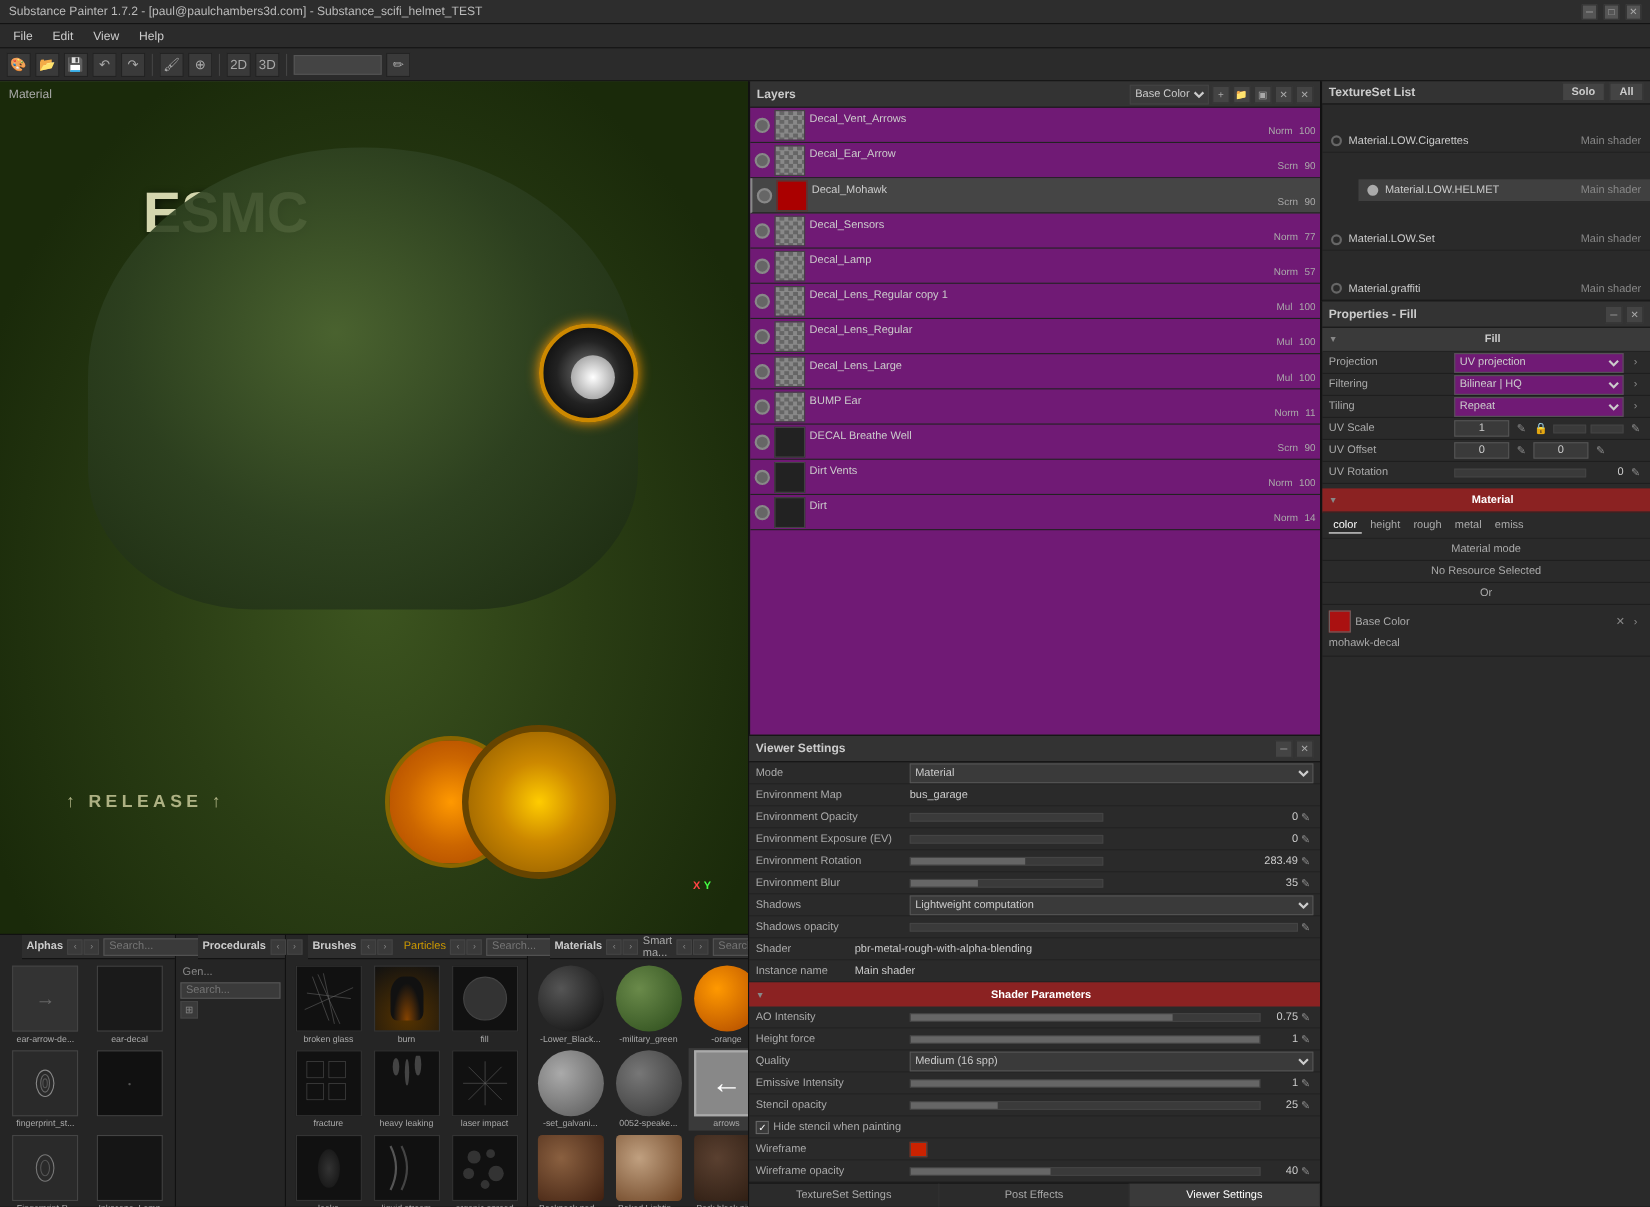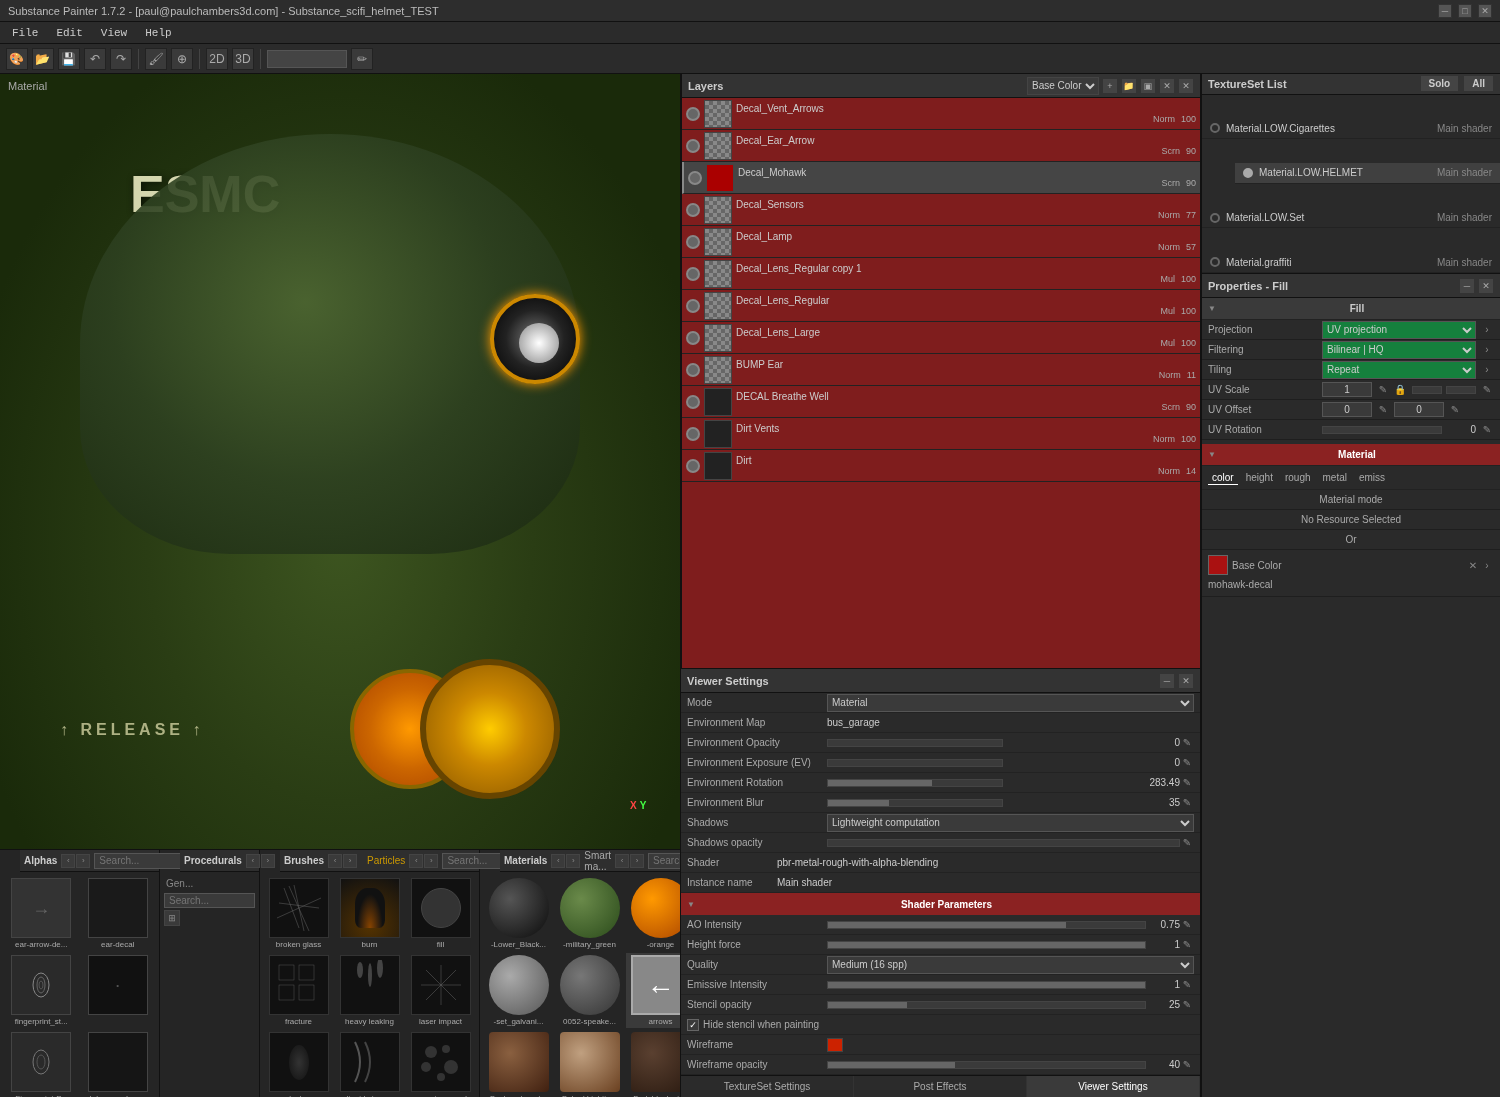--- a/index.html
+++ b/index.html
@@ -53,21 +53,20 @@
       align-items: center;
       padding: 0 4px;
       border-bottom: 1px solid #111;
       gap: 2px;
     }
     .menu-item {
       padding: 2px 8px;
       color: #ccc;
       cursor: pointer;
       font-size: 11px;
-      font-family: Liberation Mono, monospace;
     }
 
     
     #toolbar {
       width: 100%;
       height: 30px;
       background: #2b2b2b;
       display: flex;
       align-items: center;
       padding: 0 6px;
@@ -173,21 +172,21 @@
       font-size: 9px;
       display: flex;
       align-items: center;
       justify-content: center;
       cursor: pointer;
     }
 
     .layers-list {
       flex: 1;
       overflow-y: auto;
-      background: #7f1d1d;
+      background: #701a75;
     }
     .layers-list::-webkit-scrollbar { width: 6px; }
     .layers-list::-webkit-scrollbar-track { background: #222; }
     .layers-list::-webkit-scrollbar-thumb { background: #555; }
 
     .layer-row {
       height: 32px;
       display: flex;
       align-items: center;
       padding: 0 4px;
@@ -392,21 +391,21 @@
       gap: 4px;
     }
     .prop-label {
       width: 110px;
       font-size: 10px;
       color: #aaa;
       flex-shrink: 0;
     }
     .prop-select {
       flex: 1;
-      background: #15803d;
+      background: #701a75;
       border: 1px solid #555;
       color: #ccc;
       font-size: 10px;
       height: 18px;
     }
     .prop-slider {
       flex: 1;
       height: 8px;
       background: #3a3a3a;
       border: 1px solid #444;

